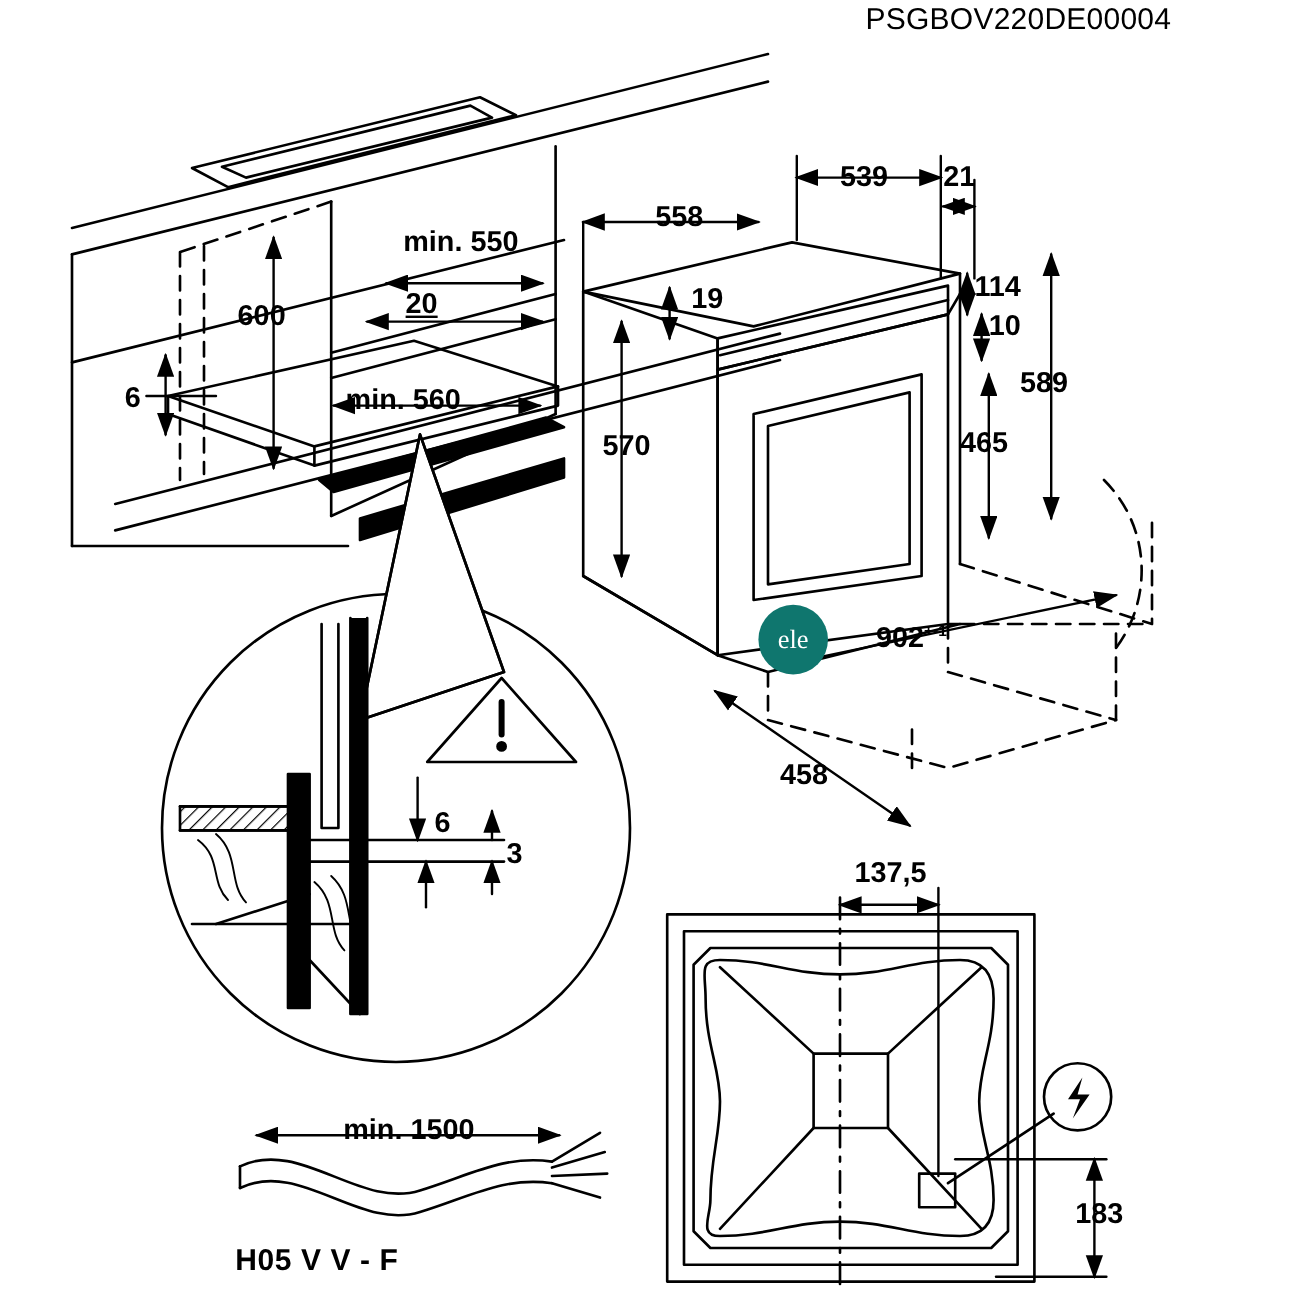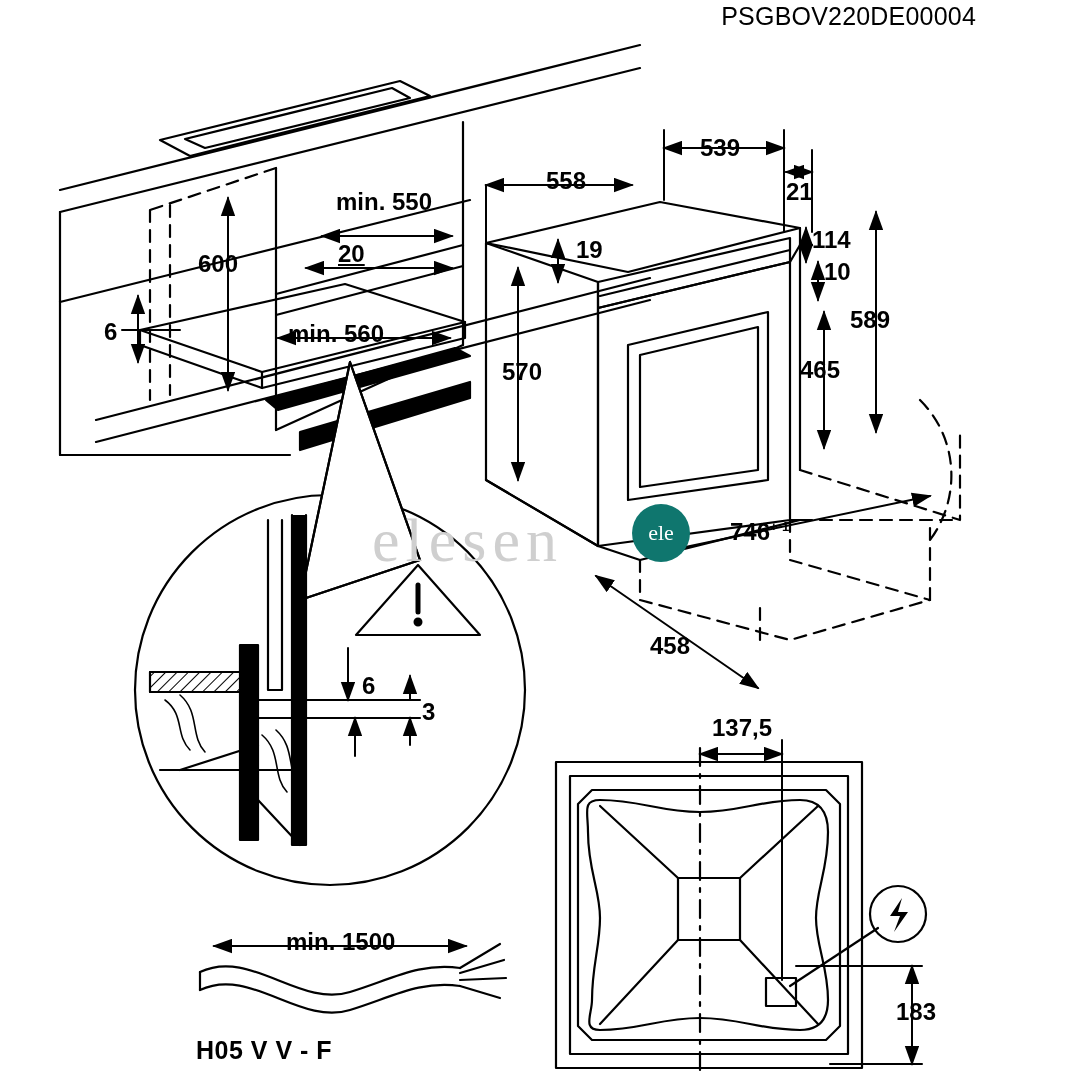--- a/index.html
+++ b/index.html
@@ -296,35 +296,34 @@
   </svg>
 
   <div class="dim" style="left:336px; top:188px;">min. 550</div>
   <div class="dim" style="left:338px; top:240px;text-decoration:underline;">20</div>
   <div class="dim" style="left:198px; top:250px;text-align:right;">600</div>
   <div class="dim" style="left:288px; top:320px;">min. 560</div>
   <div class="dim" style="left:104px; top:318px;">6</div>
 
   <div class="dim" style="left:546px; top:167px;">558</div>
   <div class="dim" style="left:700px; top:134px;">539</div>
-  <div class="dim" style="left:786px; top:134px;margin-top:44px;">21</div>
+  <div class="dim" style="left:786px; top:134px;">21</div>
   <div class="dim" style="left:576px; top:236px;">19</div>
   <div class="dim" style="left:812px; top:226px;">114</div>
   <div class="dim" style="left:824px; top:258px;">10</div>
   <div class="dim" style="left:850px; top:306px;">589</div>
   <div class="dim" style="left:800px; top:356px;">465</div>
   <div class="dim" style="left:502px; top:358px;">570</div>
-  <div class="dim" style="left:730px; top:518px;"><span>746</span><span class="sup">+-1</span></div>
+  <div class="dim" style="left:730px; top:518px;"><span>902</span><span class="sup">+-1</span></div>
   <div class="dim" style="left:650px; top:632px;">458</div>
 
   <div class="dim" style="left:362px; top:672px;">6</div>
   <div class="dim" style="left:422px; top:698px;">3</div>
 
   <div class="dim" style="left:712px; top:714px;">137,5</div>
   <div class="dim" style="left:896px; top:998px;">183</div>
 
   <div class="dim" style="left:286px; top:928px;">min. 1500</div>
   <div class="cable-label" style="left:196px; top:1036px;">H05 V V - F</div>
 
-  <div class="watermark">elesen</div>
   <div class="watermark-badge">ele</div>
 
 </div>
 
 </body></html>

